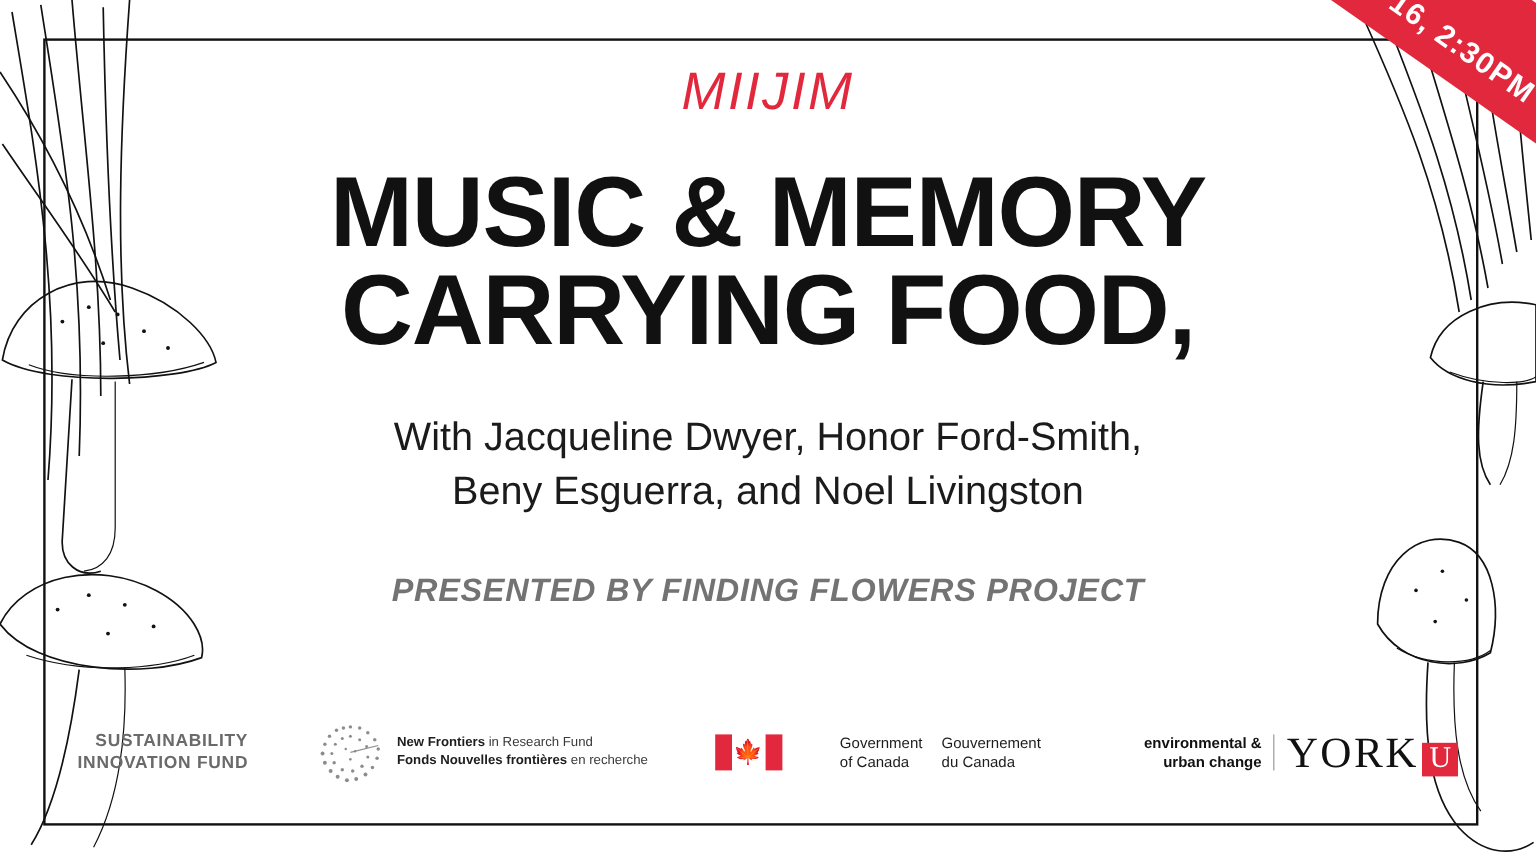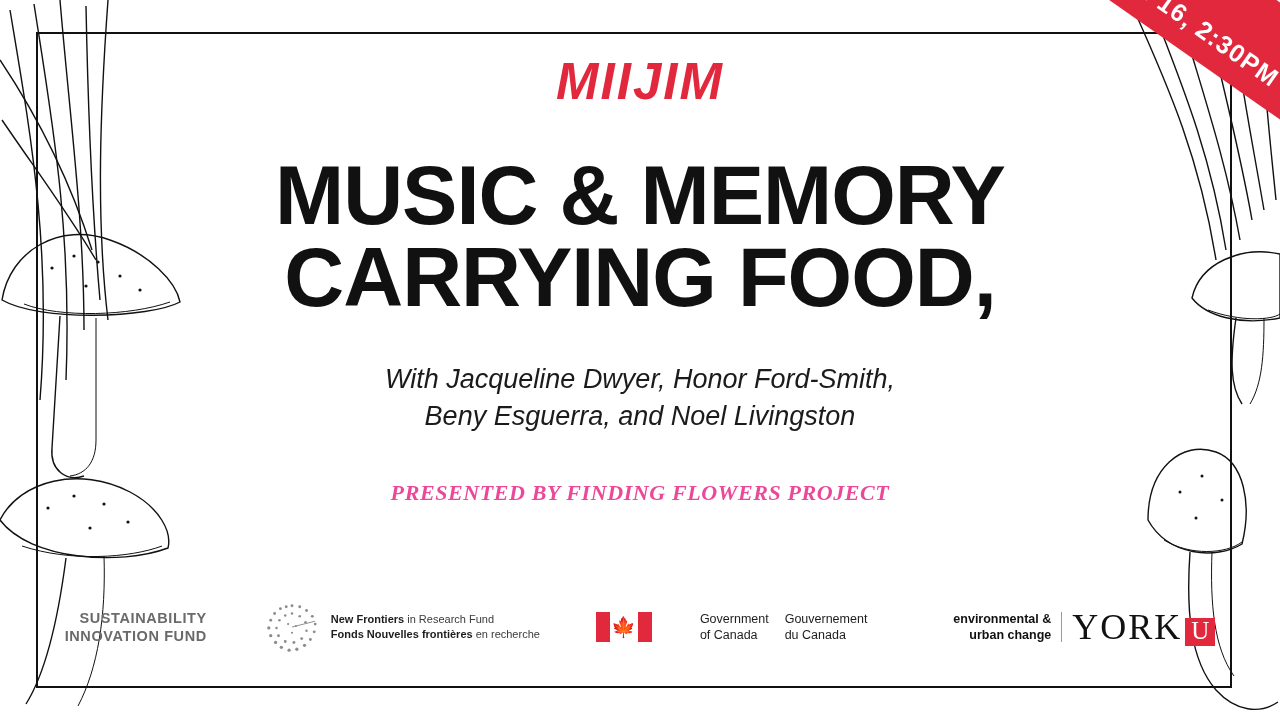--- a/index.html
+++ b/index.html
@@ -57,50 +57,48 @@
 
   
   .content {
     position: absolute;
     left: 0; right: 0;
     top: 52px;
     text-align: center;
   }
   .kicker {
     color: #e1283c;
-    font-weight: bold;
+    font-weight: normal;
     font-style: italic;
-    font-size: 51px;
+    font-size: 44px;
     letter-spacing: 2px;
-    margin-bottom: 44px;
+    margin-bottom: 34px;
   }
   .title {
     color: #111111;
     font-weight: bold;
     font-size: 83px;
     line-height: 0.99;
     letter-spacing: -1px;
     margin: 0 auto 42px auto;
     max-width: 900px;
   }
   .subtitle {
     color: #1b1b1b;
-    font-size: 27px;
+    font-size: 33px;
     line-height: 1.35;
     font-weight: 400;
     margin-bottom: 46px;
+  }
+  .presented {
+    color: #737373;
     font-style: italic;
-  }
-  .presented {
-    color: #ec4899;
-    font-style: italic;
-    font-weight: bold;
-    font-size: 22px;
+    font-weight: bold;
+    font-size: 27px;
     letter-spacing: 0.6px;
-    font-family: Liberation Serif, serif;
   }
 
   
   .logos {
     position: absolute;
     left: 0; right: 0;
     bottom: 64px;
     display: flex;
     align-items: center;
     justify-content: center;

